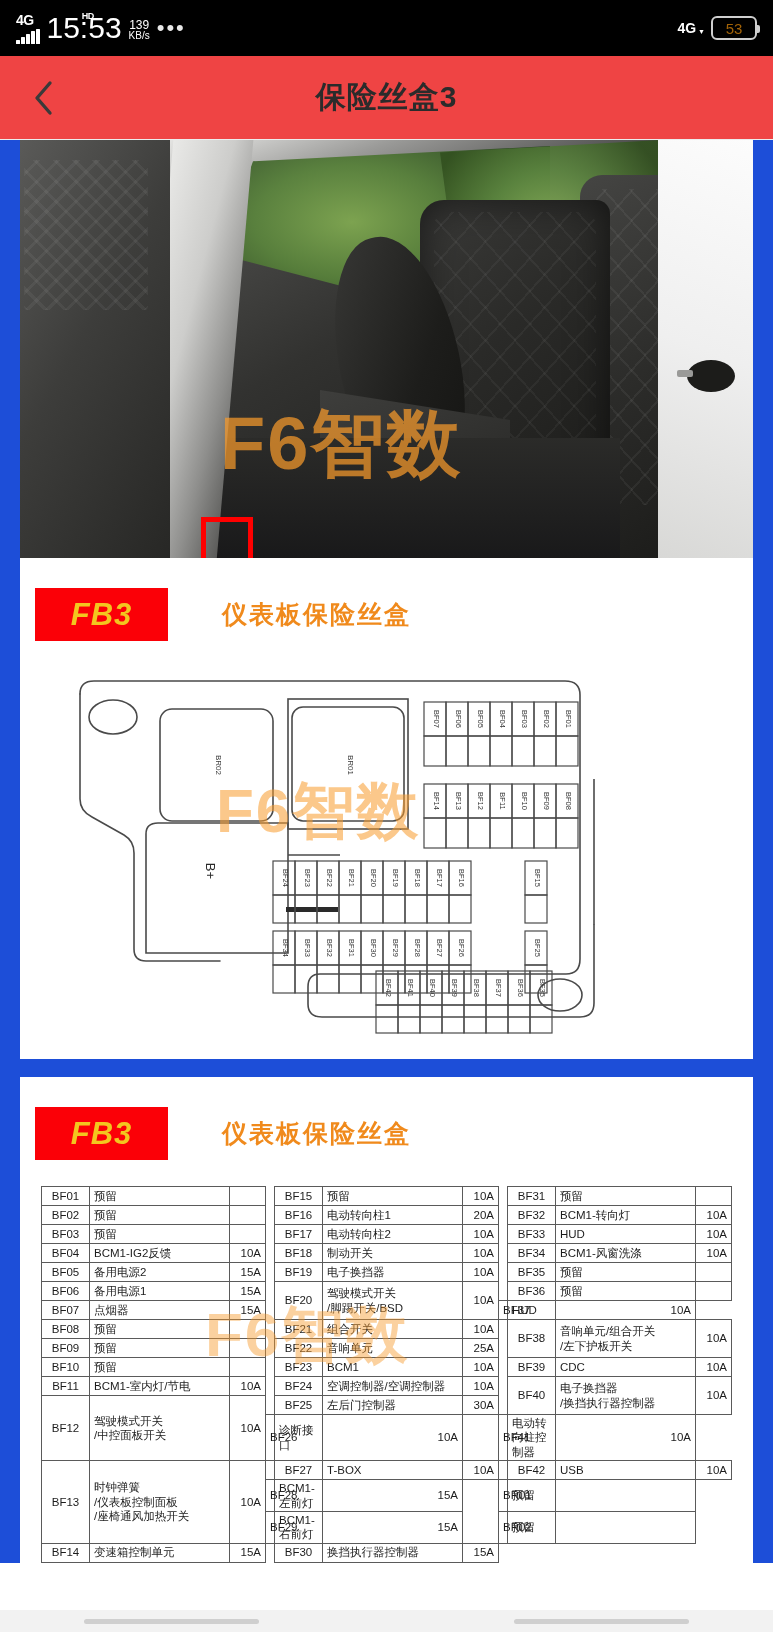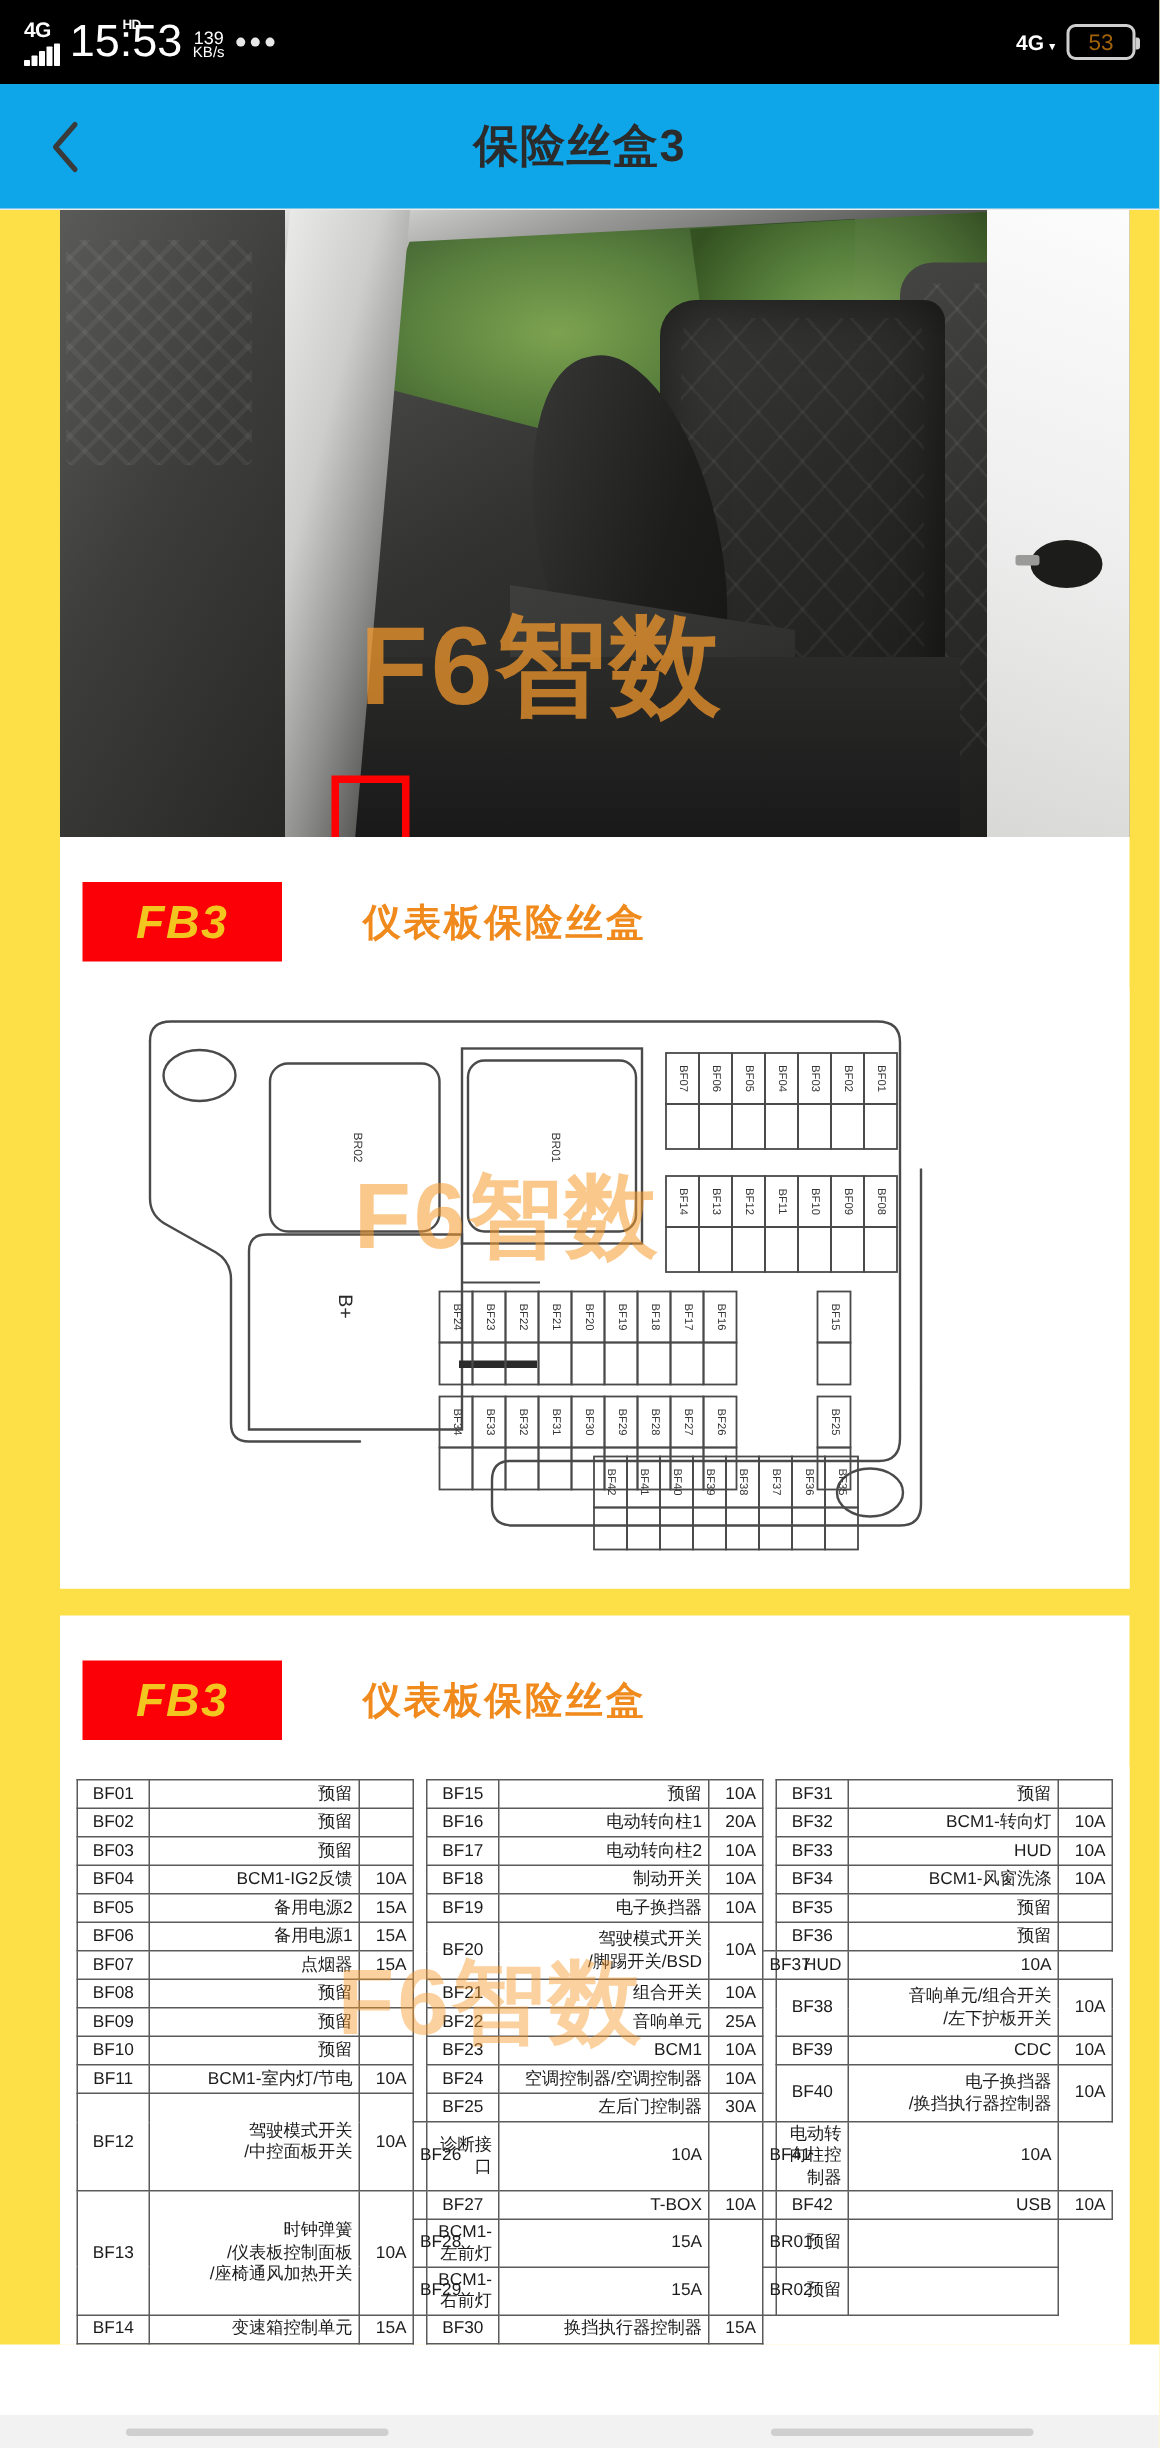--- a/index.html
+++ b/index.html
@@ -51,40 +51,40 @@
   }
   .battery::after {
     content: ""; position: absolute; right: -5px; top: 7px;
     width: 3px; height: 8px; background: #cfcfcf; border-radius: 0 2px 2px 0;
   }
   .battery span { font-size: 15px; font-weight: 500; color: #a16207; }
 
   
   .navbar {
     height: 84px;
-    background: #0ea5e9;
+    background: #ef4444;
     display: flex; align-items: center;
     position: relative;
     border-bottom: 1px solid #ececec;
   }
   .back-btn {
     position: absolute; left: 26px; top: 50%; transform: translateY(-50%);
     width: 34px; height: 34px;
     display: flex; align-items: center; justify-content: center;
     cursor: pointer;
   }
   .back-btn svg { display: block; }
   .nav-title {
     width: 100%; text-align: center;
     font-size: 30px; font-weight: bold; color: #2b2b2b;
     letter-spacing: 1px;
   }
 
   
-  .content { background: #fde047; padding-left: 20px; }
+  .content { background: #1d4ed8; }
 
   .photo-card {
     background: #ffffff;
     margin: 0 20px;
     position: relative;
     height: 418px;
     overflow: hidden;
   }
   .photo {
     position: absolute; inset: 0;
@@ -236,21 +236,21 @@
   }
   table.fuse td {
     border: 1px solid #5a5a5a;
     padding: 1px 4px;
     height: 19px;
     vertical-align: middle;
     line-height: 1.25;
     white-space: pre-line;
   }
   td.c-id   { width: 48px;  text-align: center; font-size: 11.5px; }
-  td.c-desc { width: 140px; text-align: right; }
+  td.c-desc { width: 140px; text-align: left; }
   td.c-amp  { width: 36px;  text-align: right; }
   td.c-gap  { width: 6px; border: none !important; }
 
   .table-watermark {
     position: absolute; left: 185px; top: 115px;
     font-size: 62px; font-weight: bold;
     color: rgba(247,154,43,.45);
     white-space: nowrap; pointer-events: none;
     letter-spacing: 2px;
   }

